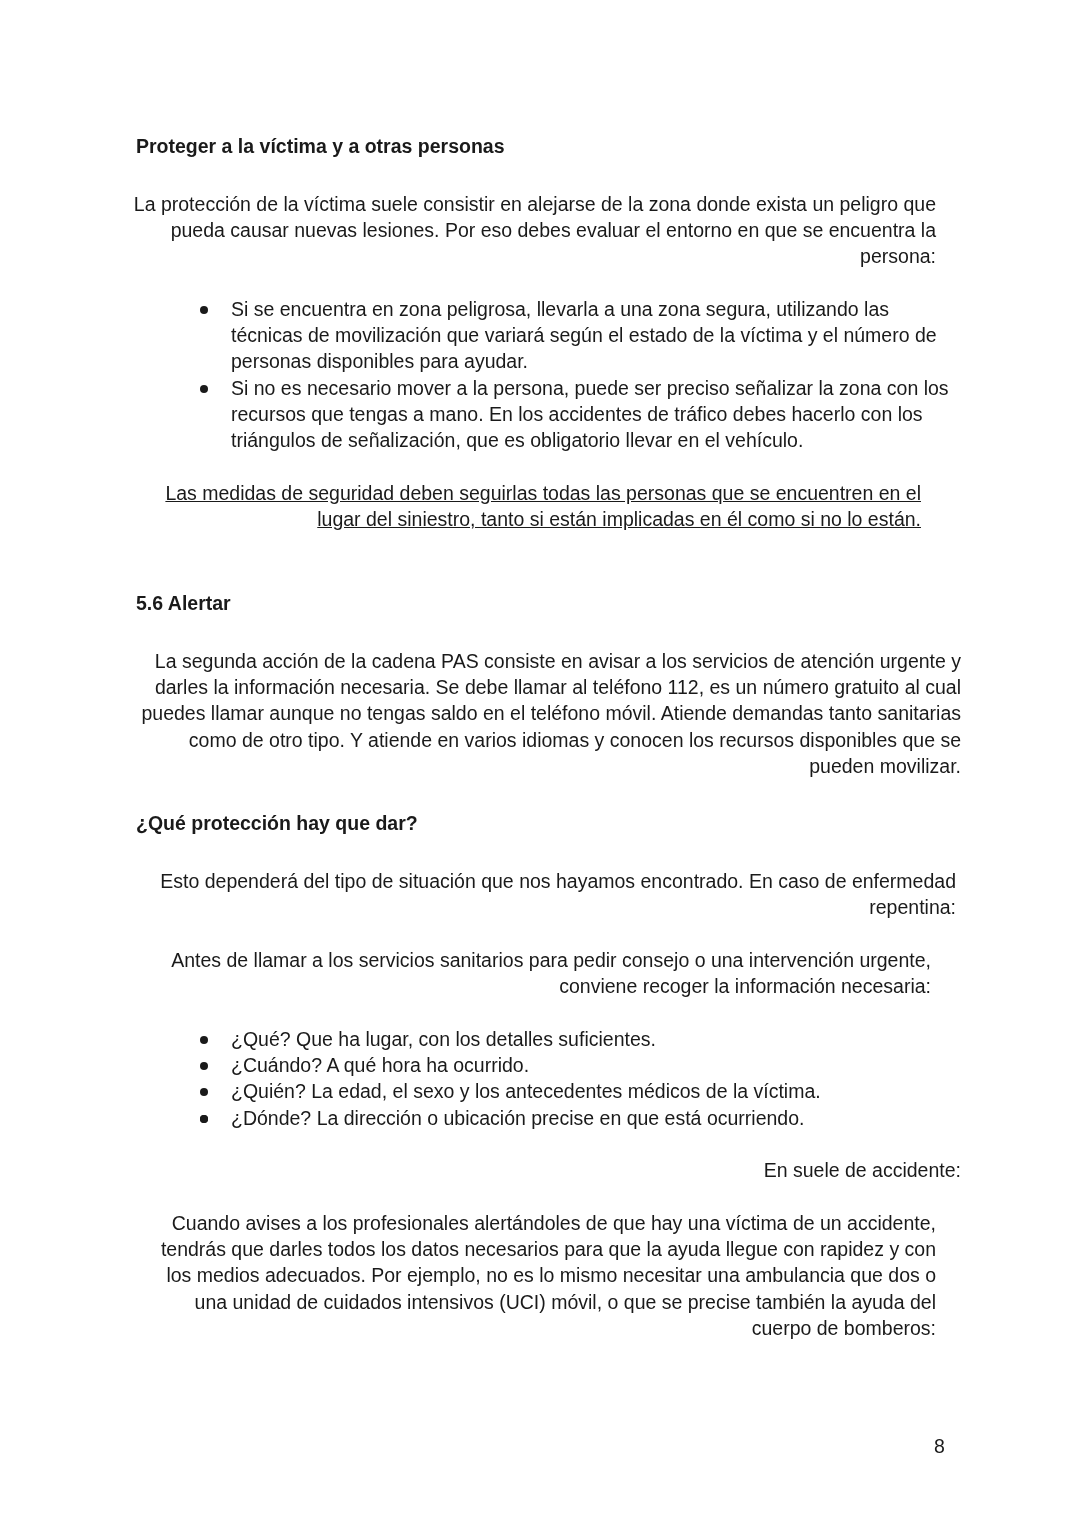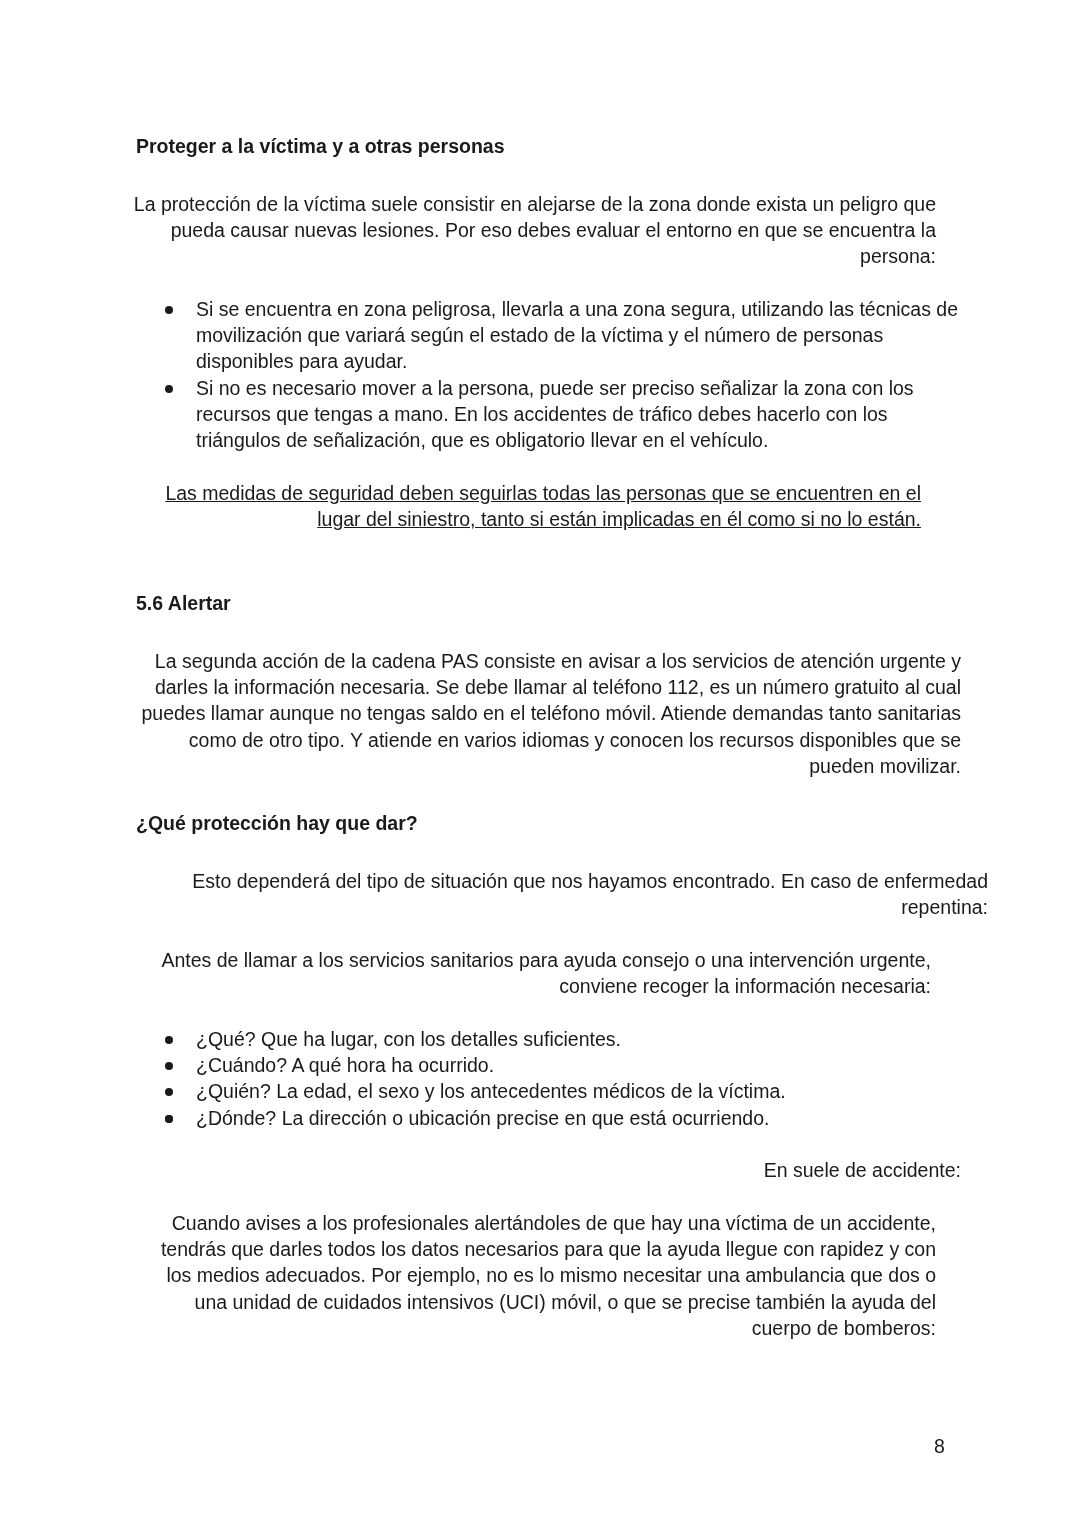--- a/index.html
+++ b/index.html
@@ -31,20 +31,21 @@
       margin: 5px;
       font-weight: bold;
     }
     ul.bullets {
       list-style: none;
       margin: 0;
       padding: 0 0 0 65px;
     }
     ul.bullets li {
       position: relative;
+      margin-left: 35px;
     }
     ul.bullets li .dot {
       position: absolute;
       left: -31px;
       top: 10px;
       width: 8px;
       height: 8px;
       border-radius: 50%;
       background: #1a1a1a;
     }
@@ -84,23 +85,23 @@
   <p class="p" style="width:790px;text-decoration:underline;">Las medidas de seguridad deben seguirlas todas las personas que se encuentren en el lugar del siniestro, tanto si están implicadas en él como si no lo están.</p>
   <div class="gap2"></div>
 
   <p class="h">5.6 Alertar</p>
   <div class="gap1"></div>
   <p class="p" style="width:830px;">La segunda acción de la cadena PAS consiste en avisar a los servicios de atención urgente y darles la información necesaria. Se debe llamar al teléfono 112, es un número gratuito al cual puedes llamar aunque no tengas saldo en el teléfono móvil. Atiende demandas tanto sanitarias como de otro tipo. Y atiende en varios idiomas y conocen los recursos disponibles que se pueden movilizar.</p>
   <div class="gap1"></div>
 
   <p class="h">¿Qué protección hay que dar?</p>
   <div class="gap1"></div>
-  <p class="p" style="width:825px;margin-left:32px;">Esto dependerá del tipo de situación que nos hayamos encontrado. En caso de enfermedad repentina:</p>
+  <p class="p" style="width:825px;">Esto dependerá del tipo de situación que nos hayamos encontrado. En caso de enfermedad repentina:</p>
   <div class="gap1"></div>
-  <p class="p" style="width:800px;">Antes de llamar a los servicios sanitarios para ayuda consejo o una intervención urgente, conviene recoger la información necesaria:</p>
+  <p class="p" style="width:800px;">Antes de llamar a los servicios sanitarios para pedir consejo o una intervención urgente, conviene recoger la información necesaria:</p>
   <div class="gap1"></div>
 
   <ul class="bullets">
     <li>
       <span class="dot"></span>
       <span>¿Qué? Que ha lugar, con los detalles suficientes.</span>
     </li>
     <li>
       <span class="dot"></span>
       <span>¿Cuándo? A qué hora ha ocurrido.</span>

